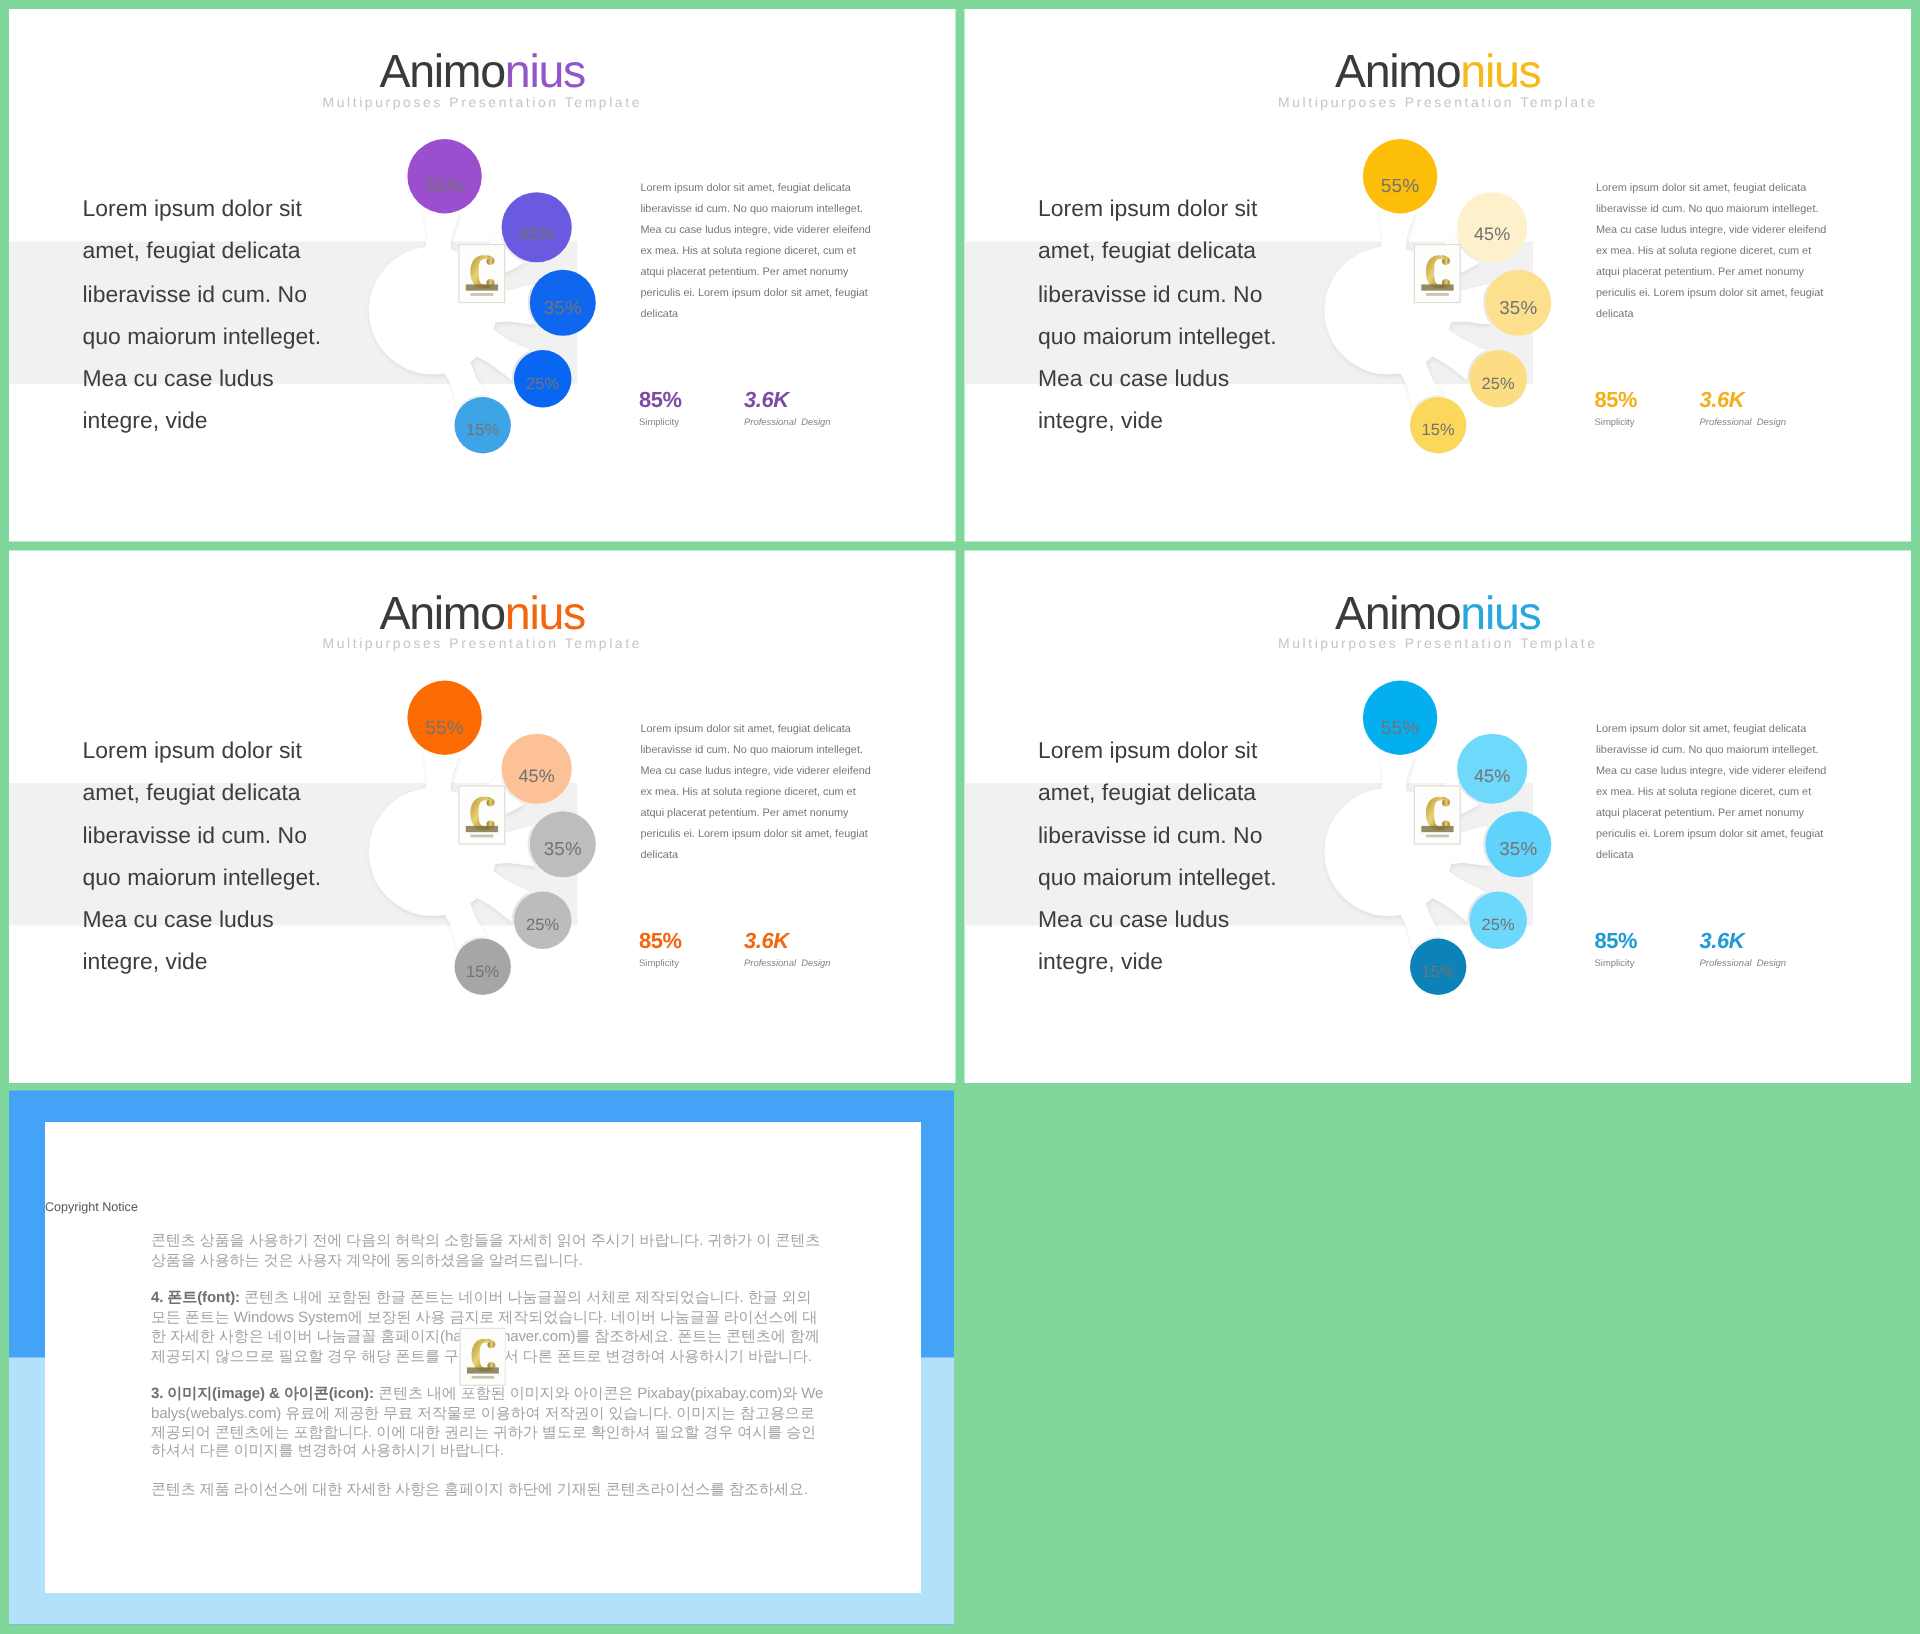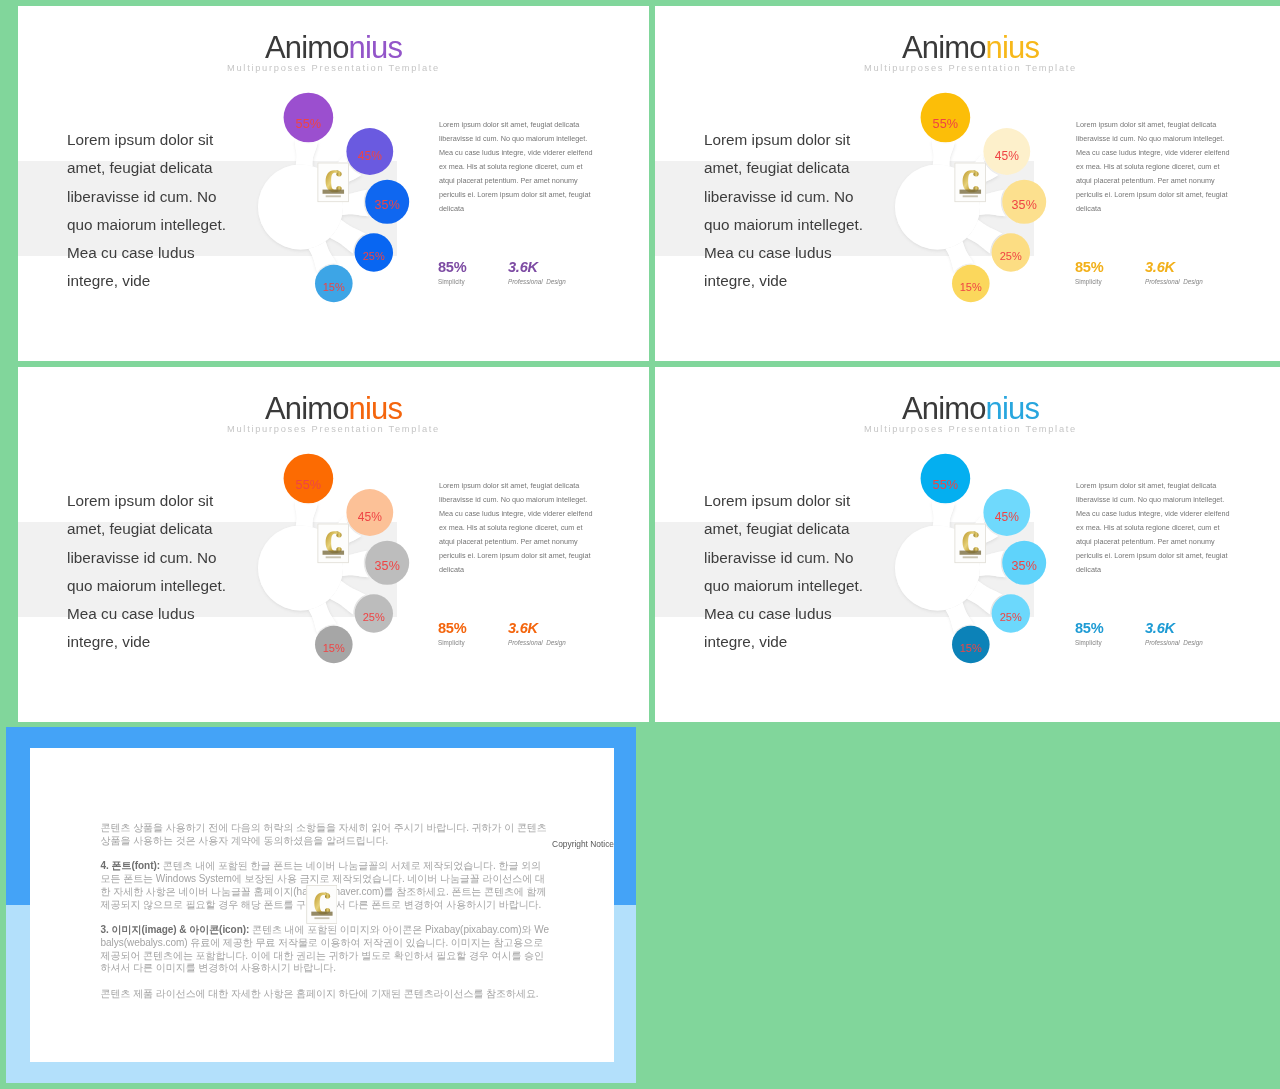--- a/index.html
+++ b/index.html
@@ -2,21 +2,21 @@
 <html><head>
 <meta charset="utf-8">
 <title>Animonius - Multipurposes Presentation Template</title>
 <style>
 html,body{margin:0;padding:0;}
 body{width:1280px;height:1089px;background:#81d69b;
      font-family:"Liberation Sans",sans-serif;overflow:hidden;}
 .stage{position:absolute;left:0;top:0;width:1280px;height:1089px;}
 
 
-.slide{position:absolute;background:#fff;overflow:hidden;width:631px;height:355px;margin-left:12px;}
+.slide{position:absolute;background:#fff;overflow:hidden;width:631px;height:355px;}
 .s1{left:6px;top:6px;}
 .s2{left:643px;top:6px;}
 .s3{left:6px;top:367px;}
 .s4{left:643px;top:367px;}
 
 .brand{position:absolute;left:0;right:0;top:23px;text-align:center;
        font-size:31px;line-height:37px;color:#3a3a3a;font-weight:400;letter-spacing:-0.85px;}
 .tagline{position:absolute;left:0;right:0;top:56px;text-align:center;
          font-size:9.3px;line-height:12px;letter-spacing:1.72px;color:#c6c6c6;}
 
@@ -28,32 +28,32 @@
 .para{position:absolute;left:421px;top:112px;width:195px;
       font-size:7.25px;line-height:14.0px;color:#767676;white-space:nowrap;}
 
 .stat{position:absolute;top:253px;}
 .stat.a{left:420px;}
 .stat.b{left:490px;font-style:italic;}
 .stat .num{font-size:14.6px;line-height:17px;font-weight:700;letter-spacing:-0.25px;}
 .stat .cap{font-size:6.3px;line-height:8px;color:#868686;margin-top:1.5px;white-space:pre;}
 
 .chart{position:absolute;left:0;top:0;width:631px;height:355px;}
-.bublabel{position:absolute;color:#ef4444;font-weight:400;white-space:nowrap;
+.bublabel{position:absolute;color:#737373;font-weight:400;white-space:nowrap;
           transform:translate(-50%,-50%);letter-spacing:0.1px;}
 
 
 .notice{position:absolute;left:6px;top:727px;width:630px;height:356px;
         background:#44a3f7;overflow:hidden;}
 .notice .lowerblue{position:absolute;left:0;top:178px;width:630px;height:178px;background:#b3e0fb;}
 .notice .sheet{position:absolute;left:24px;top:21px;width:584px;height:314px;background:#fff;}
 .ntitle{position:absolute;left:0;right:0;top:34px;text-align:center;
         font-size:11.6px;line-height:14px;font-weight:700;color:#3a3a3a;}
-.nsub{position:absolute;left:0;right:0;top:51px;text-align:right;
-      font-size:8.4px;line-height:11px;color:#585858;margin-top:40px;}
+.nsub{position:absolute;left:0;right:0;top:51px;text-align:left;
+      font-size:8.4px;line-height:11px;color:#585858;}
 .nbody{position:absolute;left:70.6px;top:74px;width:452px;font-size:10px;
        line-height:12.7px;color:#a3a3a3;letter-spacing:-0.05px;word-break:break-all;overflow-wrap:anywhere;}
 .nbody p{margin:0 0 13.0px 0;}
 .nbody b{color:#6f6f6f;font-weight:700;}
 .nwm{position:absolute;left:275.6px;top:137px;}
 
 </style>
 </head>
 <body>
 

